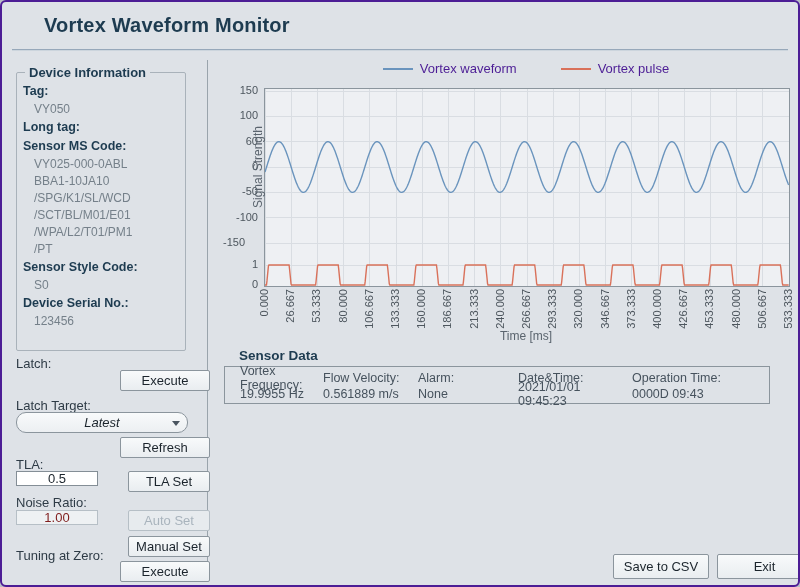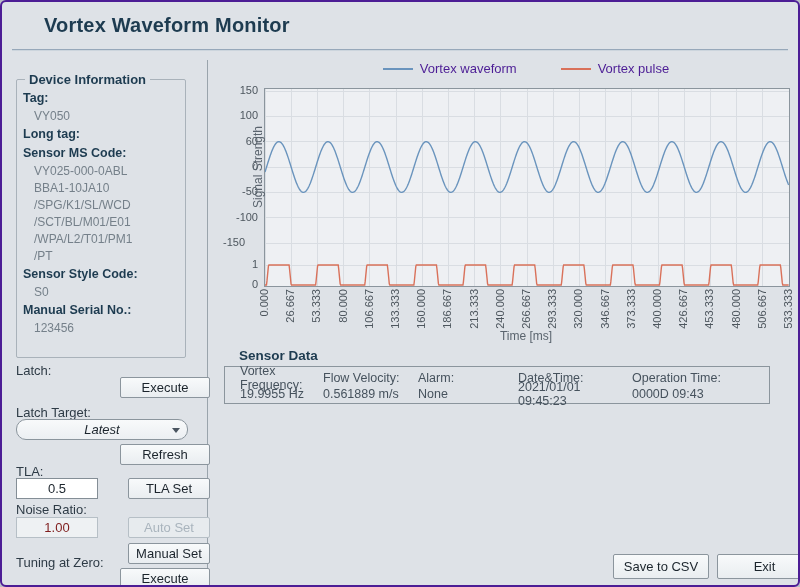--- a/index.html
+++ b/index.html
@@ -3,37 +3,37 @@
 <meta charset="utf-8">
 <style>
   html,body{margin:0;padding:0;background:#b9bfc6;font-family:"Liberation Sans",sans-serif;}
   .window{position:relative;width:800px;height:587px;box-sizing:border-box;background:#dee2e7;
     border:2px solid #4c1d95;border-radius:6px;overflow:hidden;}
   .title{position:absolute;left:42px;top:12px;font-size:20px;font-weight:bold;color:#1d3b50;letter-spacing:.2px;}
   .hsep{position:absolute;left:10px;right:10px;top:47px;height:1px;background:#97a8ba;border-bottom:1px solid #ccd5dd;}
   .vsep{position:absolute;left:205px;top:58px;bottom:6px;width:1px;background:#9aa4ac;}
 
   
-  .left{position:absolute;left:14px;top:70px;width:172px;height:515px;}
+  .left{position:absolute;left:14px;top:63px;width:172px;height:515px;}
   fieldset.group{position:absolute;left:0;top:0;width:170px;height:286px;margin:0;padding:2px 6px 4px 6px;
     border:1px solid #a9b2ba;border-radius:2px;box-sizing:border-box;}
   fieldset.group legend{font-size:13px;font-weight:bold;color:#1d3b50;padding:0 4px;margin-left:2px;}
   .dev-label{font-size:12.5px;font-weight:bold;color:#1d3b50;line-height:19px;}
   .dev-value{font-size:12px;color:#75808a;line-height:17px;padding-left:11px;}
   .ctl-label{position:absolute;left:0;font-size:13px;color:#2e3b46;}
   .btn{position:absolute;box-sizing:border-box;background:linear-gradient(#f8fafb,#e9edf0);
     border:1px solid #8b959d;border-radius:2px;font-family:"Liberation Sans",sans-serif;
     font-size:13px;color:#1b242c;text-align:center;display:flex;align-items:center;justify-content:center;cursor:default;margin-left:22px;}
   .btn.disabled{background:#e7ebee;color:#a9b4bd;border-color:#b6bfc6;}
   .combo{position:absolute;left:0;top:347px;width:172px;height:21px;box-sizing:border-box;
     background:linear-gradient(#f8fafb,#eceff2);border:1px solid #8b959d;border-radius:10px;
     display:flex;align-items:center;justify-content:center;font-size:13px;color:#1b242c;font-style:italic;}
   .combo .caret{position:absolute;right:7px;top:8px;width:0;height:0;border-left:4px solid transparent;
     border-right:4px solid transparent;border-top:5px solid #4a5560;}
-  .tinput{position:absolute;box-sizing:border-box;width:82px;height:21px;border:1px solid #848e96;
+  .tinput{position:absolute;box-sizing:border-box;width:82px;height:15px;border:1px solid #848e96;
     background:#ffffff;font-family:"Liberation Sans",sans-serif;font-size:13px;color:#1b242c;text-align:center;padding:0;}
   .tinput:disabled{background:#eef1f3;color:#7f1d1d;border-color:#b6bfc6;}
 
   
   .legend{position:absolute;left:262px;top:59px;width:524px;display:flex;justify-content:center;gap:44px;}
   .legend-item{display:flex;align-items:center;gap:7px;font-size:13px;color:#4c1d95;text-align:right;}
   .legend-swatch{width:30px;height:2px;}
   .plot{position:absolute;left:262px;top:86px;width:524px;height:197px;box-sizing:content-box;
     border:1px solid #8b959d;background:#eef0f3;}
   .ytick{position:absolute;width:48px;text-align:right;font-size:11px;color:#4d565e;line-height:12px;}
@@ -70,21 +70,21 @@
           <div class="dev-label">Long tag:</div>
           <div class="dev-label">Sensor MS Code:</div>
           <div class="dev-value">VY025-000-0ABL</div>
           <div class="dev-value">BBA1-10JA10</div>
           <div class="dev-value">/SPG/K1/SL/WCD</div>
           <div class="dev-value">/SCT/BL/M01/E01</div>
           <div class="dev-value">/WPA/L2/T01/PM1</div>
           <div class="dev-value">/PT</div>
           <div class="dev-label">Sensor Style Code:</div>
           <div class="dev-value">S0</div>
-          <div class="dev-label">Manual Serial No.:</div>
+          <div class="dev-label">Device Serial No.:</div>
           <div class="dev-value">123456</div>
         </div>
     </fieldset>
 
     <div class="ctl-label" style="top:291px">Latch:</div>
     <button class="btn" style="left:82px;top:305px;width:90px;height:21px">Execute</button>
 
     <div class="ctl-label" style="top:333px">Latch Target:</div>
     <div class="combo">
       <span>Latest</span>

